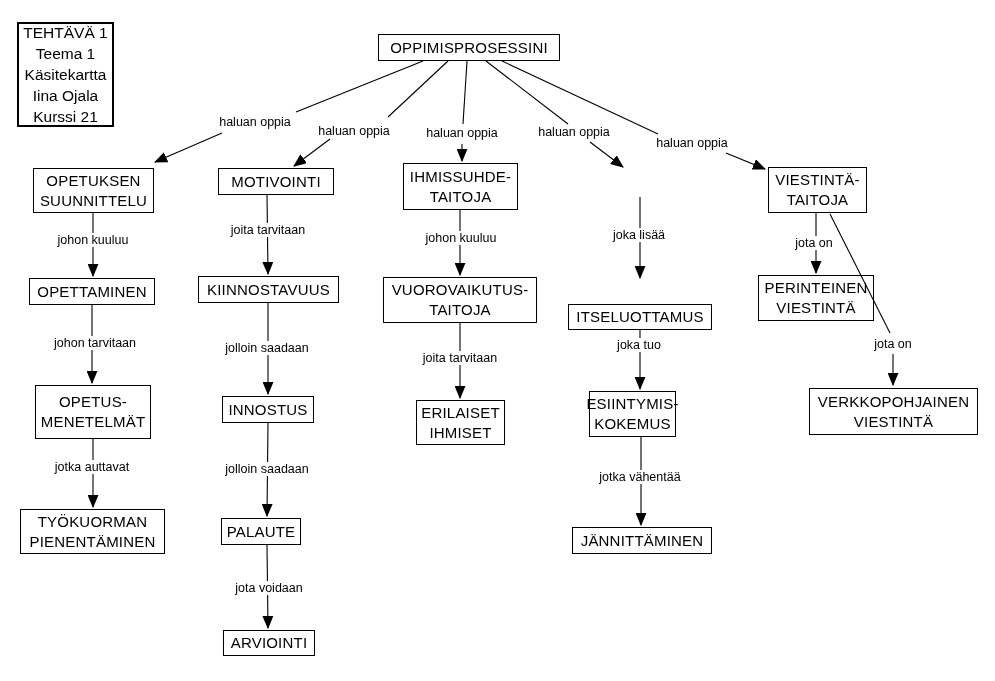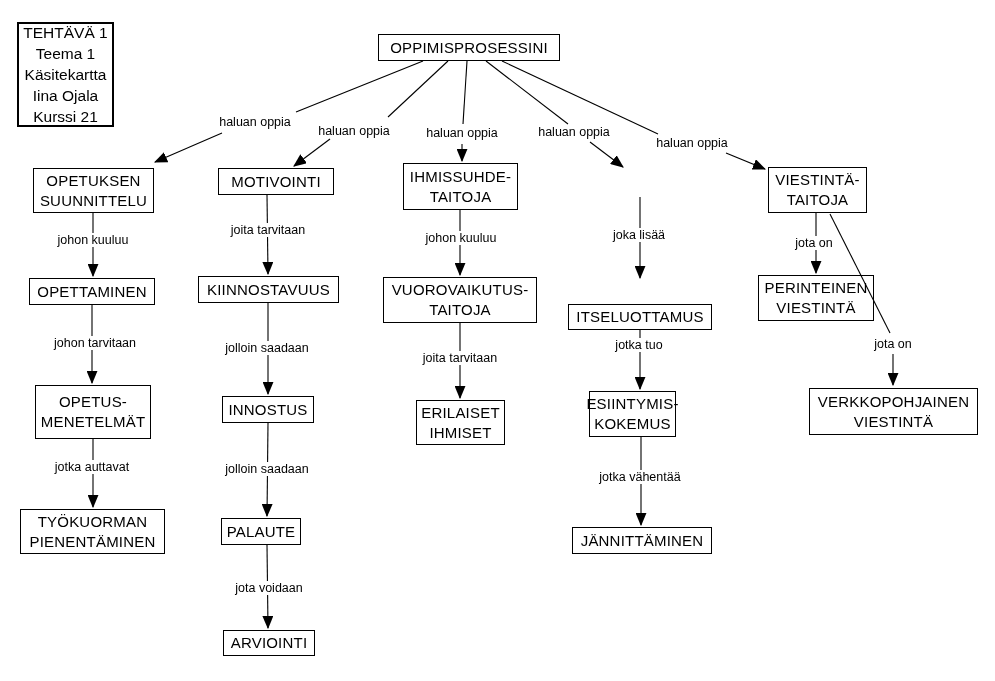--- a/index.html
+++ b/index.html
@@ -170,19 +170,19 @@
 
   <div class="edge-label" style="left:268px; top:230px;">joita tarvitaan</div>
   <div class="edge-label" style="left:267px; top:348px;">jolloin saadaan</div>
   <div class="edge-label" style="left:267px; top:469px;">jolloin saadaan</div>
   <div class="edge-label" style="left:269px; top:588px;">jota voidaan</div>
 
   <div class="edge-label" style="left:461px; top:238px;">johon kuuluu</div>
   <div class="edge-label" style="left:460px; top:358px;">joita tarvitaan</div>
 
   <div class="edge-label" style="left:639px; top:235px;">joka lisää</div>
-  <div class="edge-label" style="left:639px; top:345px;">jotka tuo</div>
+  <div class="edge-label" style="left:639px; top:345px;">joka tuo</div>
   <div class="edge-label" style="left:640px; top:477px;">jotka vähentää</div>
 
   <div class="edge-label" style="left:814px; top:243px;">jota on</div>
   <div class="edge-label" style="left:893px; top:344px;">jota on</div>
 
 </div>
 
 </body></html>

